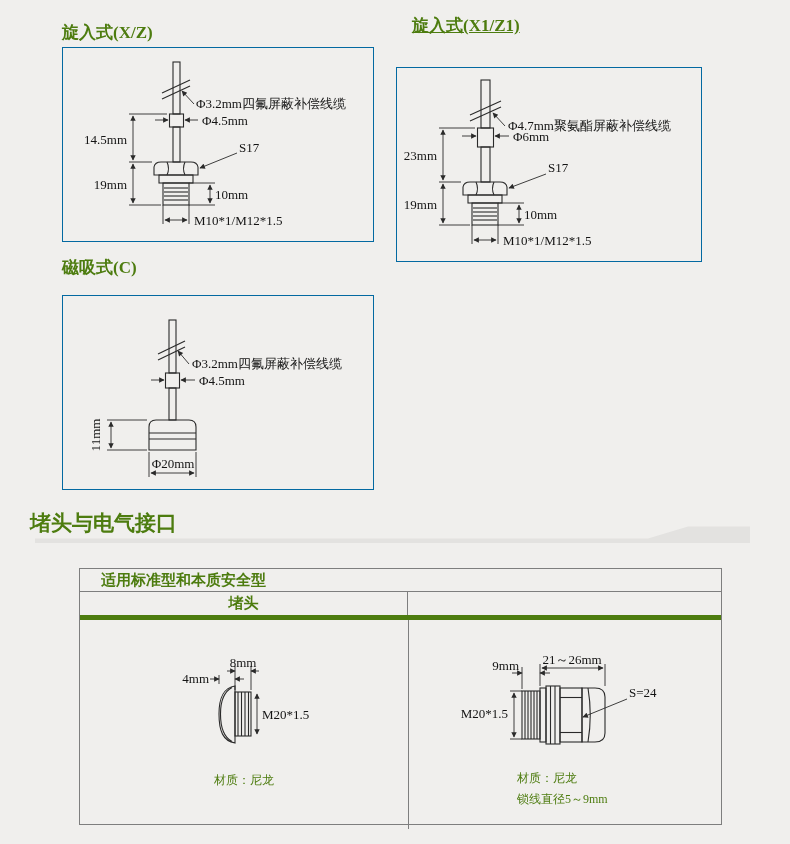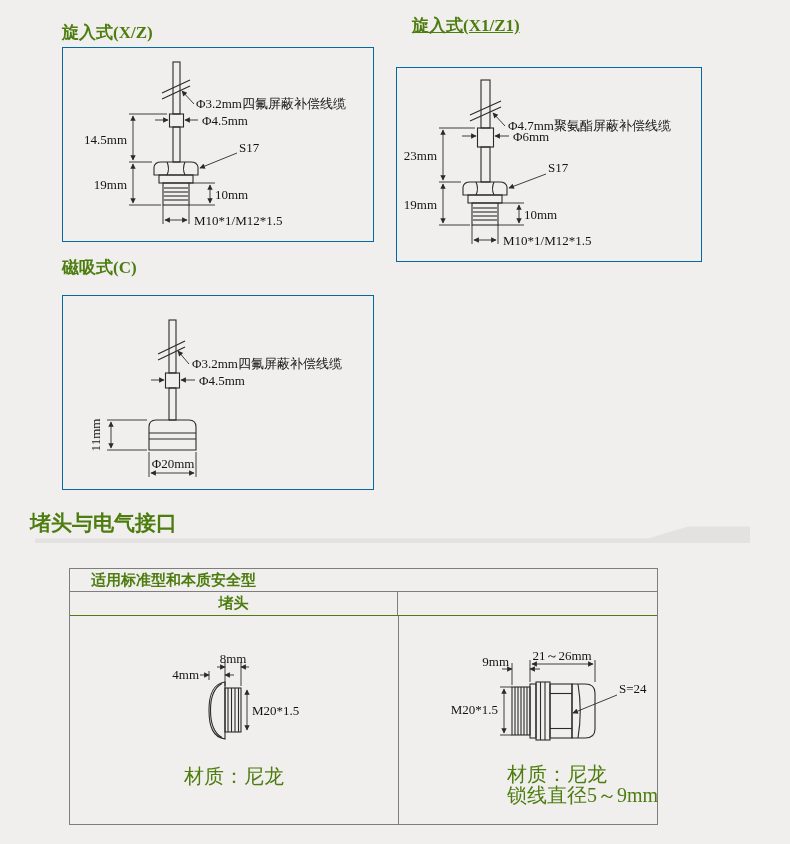--- a/index.html
+++ b/index.html
@@ -15,32 +15,32 @@
 
   
   .ln line,.ln rect,.ln path{stroke:#2a2a2a; fill:none; stroke-width:1.1;}
   .dl line,.dl path{stroke:#2a2a2a; fill:none; stroke-width:0.9;}
   svg text{font-size:13px; fill:#141414; font-family:"Liberation Serif","DejaVu Serif",serif;}
 
   .section-title{position:absolute; left:30px; top:509px; font-size:21px; font-weight:bold;}
   .band{position:absolute; left:0; top:522px;}
 
   .spec-table{
-    position:absolute; left:69px; top:568px; width:589px; height:257px;
+    position:absolute; left:79px; top:568px; width:643px; height:257px;
     border:1px solid #7e7e7e; box-sizing:border-box;
   }
   .t-row1{height:23px; line-height:23px; border-bottom:1px solid #7e7e7e;
           padding-left:21px; font-size:15px; font-weight:bold; box-sizing:border-box;}
-  .t-row2{height:23px; border-bottom:1px solid #4d7c0f; display:flex;}
+  .t-row2{height:23px; border-bottom:5px solid #4d7c0f; display:flex;}
   .t-row2 .cell{line-height:22px; font-size:15px; font-weight:bold; text-align:center; box-sizing:border-box;}
   .t-c1{width:328px; border-right:1px solid #7e7e7e;}
   .t-c2{flex:1;}
   .t-content{position:relative; height:209px;}
   .t-divider{position:absolute; left:328px; top:0; bottom:0; width:0; border-right:1px solid #7e7e7e;}
-  .material{position:absolute; font-size:20px; line-height:21px; white-space:nowrap;}
+  .material{position:absolute; font-size:12px; line-height:21px; white-space:nowrap;}
   .mat-left{left:0; width:328px; top:150px; text-align:center;}
   .mat-right{left:437px; top:148px; text-align:left;}
   .cell-svg{position:absolute;}
 </style>
 </head>
 <body>
 
 <div class="page">
 
   <div class="fig-title" style="left:62px; top:21px;">旋入式(X/Z)</div>

